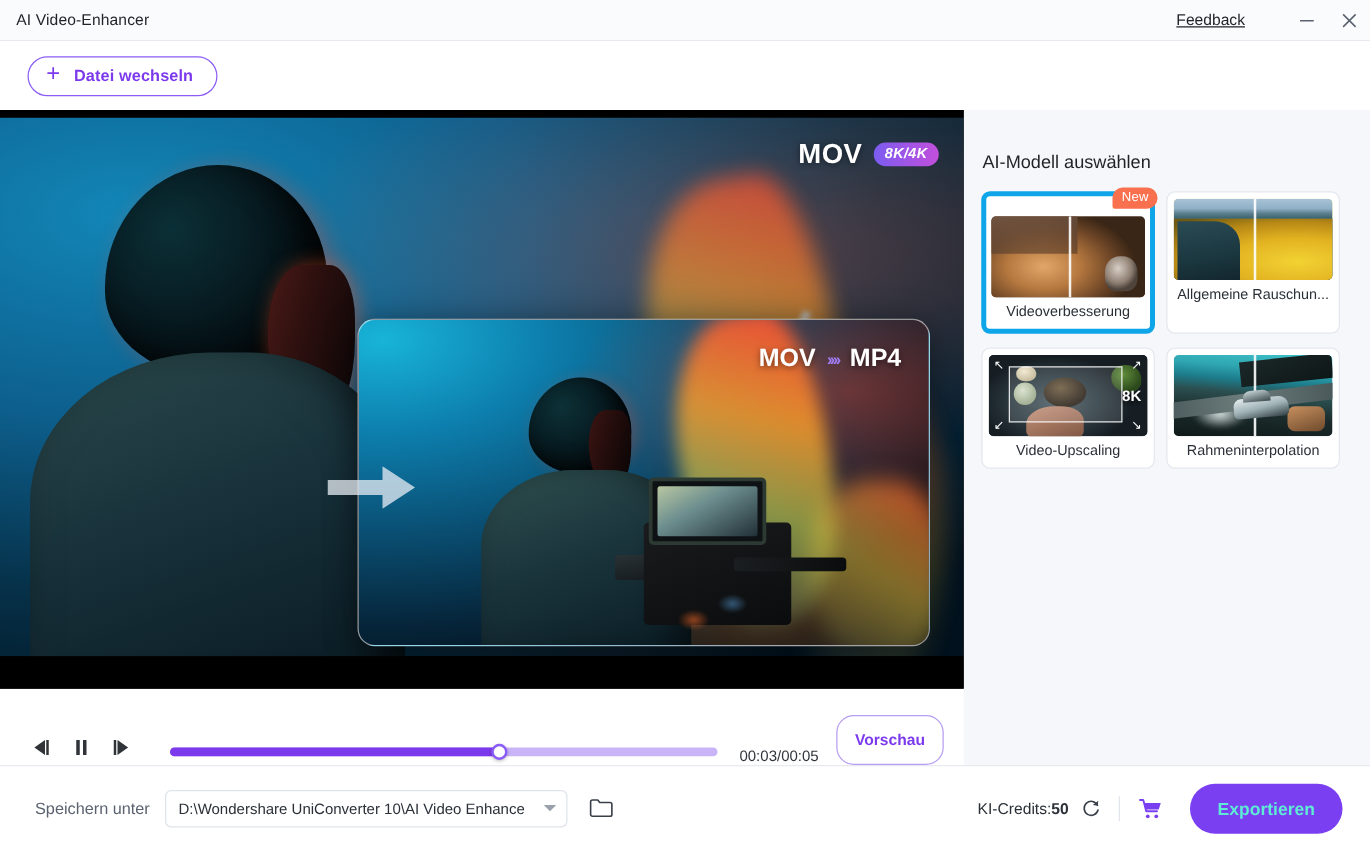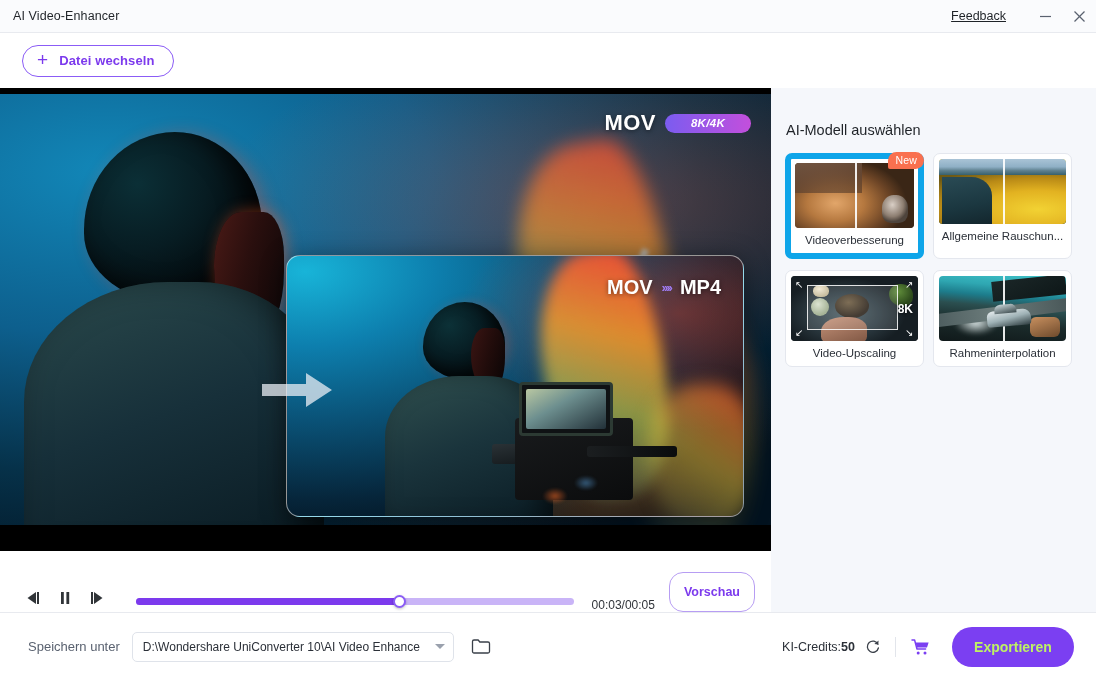--- a/index.html
+++ b/index.html
@@ -28,21 +28,21 @@
   .titlebar .app-title {
     font-size: 12.5px;
     color: #1f2328;
     letter-spacing: .1px;
   }
   .titlebar .spacer { flex: 1; }
   .feedback-link {
     font-size: 12.5px; color: #1f2328;
     text-decoration: underline;
     cursor: pointer;
-    margin-right: 22px;
+    margin-right: 32px;
   }
   .win-btn {
     width: 34px; height: 33px;
     display: flex; align-items: center; justify-content: center;
     cursor: pointer;
   }
   .win-btn svg { display:block; }
 
   
   .toolbar {
@@ -268,21 +268,21 @@
   }
   .badge-mov-top .mov-txt {
     color: #ffffff; font-size: 22px; font-weight: bold;
     letter-spacing: .4px;
     text-shadow: 0 1px 5px rgba(0,0,0,.5);
   }
   .badge-res {
     background: linear-gradient(90deg, #7b5cf0 0%, #c34fdc 100%);
     color: #ffffff; font-size: 11.5px; font-weight: bold;
     font-style: italic;
-    padding: 3px 26px 4px;
+    padding: 3px 9px 4px;
     border-radius: 10px;
     letter-spacing: .3px;
   }
   .badge-conv {
     position: absolute; right: 22px; top: 20px;
     z-index: 8;
     display: flex; align-items: center; gap: 9px;
   }
   .badge-conv .fmt {
     color: #ffffff; font-size: 20px; font-weight: bold;
@@ -382,22 +382,22 @@
   .model-card {
     position: relative;
     background: #ffffff;
     border: 1px solid #e4e7ee;
     border-radius: 7px;
     padding: 5px 5px 0;
     cursor: pointer;
     overflow: visible;
   }
   .model-card.selected {
-    border: 6px solid #0ea5e9;
-    padding: 4px 4px 0;
+    border: 4px solid #0ea5e9;
+    padding: 16px 4px 0;
   }
   .model-thumb {
     height: 65px;
     border-radius: 4px;
     overflow: hidden;
     position: relative;
   }
   .model-thumb .divider {
     position: absolute; left: 50%; top: 0; bottom: 0;
     width: 2px; background: rgba(255,255,255,.9);
@@ -602,21 +602,21 @@
   .cart-btn {
     width: 26px; height: 26px;
     display: flex; align-items: center; justify-content: center;
     cursor: pointer;
     margin-right: 18px;
   }
   .export-btn {
     width: 122px; height: 40px;
     border-radius: 20px;
     background: #7b3ff2;
-    color: #bef264;
+    color: #5eead4;
     font-size: 14px; font-weight: bold;
     border: none;
     cursor: pointer;
     font-family: "Liberation Sans", sans-serif;
   }
 </style>
 </head>
 <body>
 
 <div class="app">

